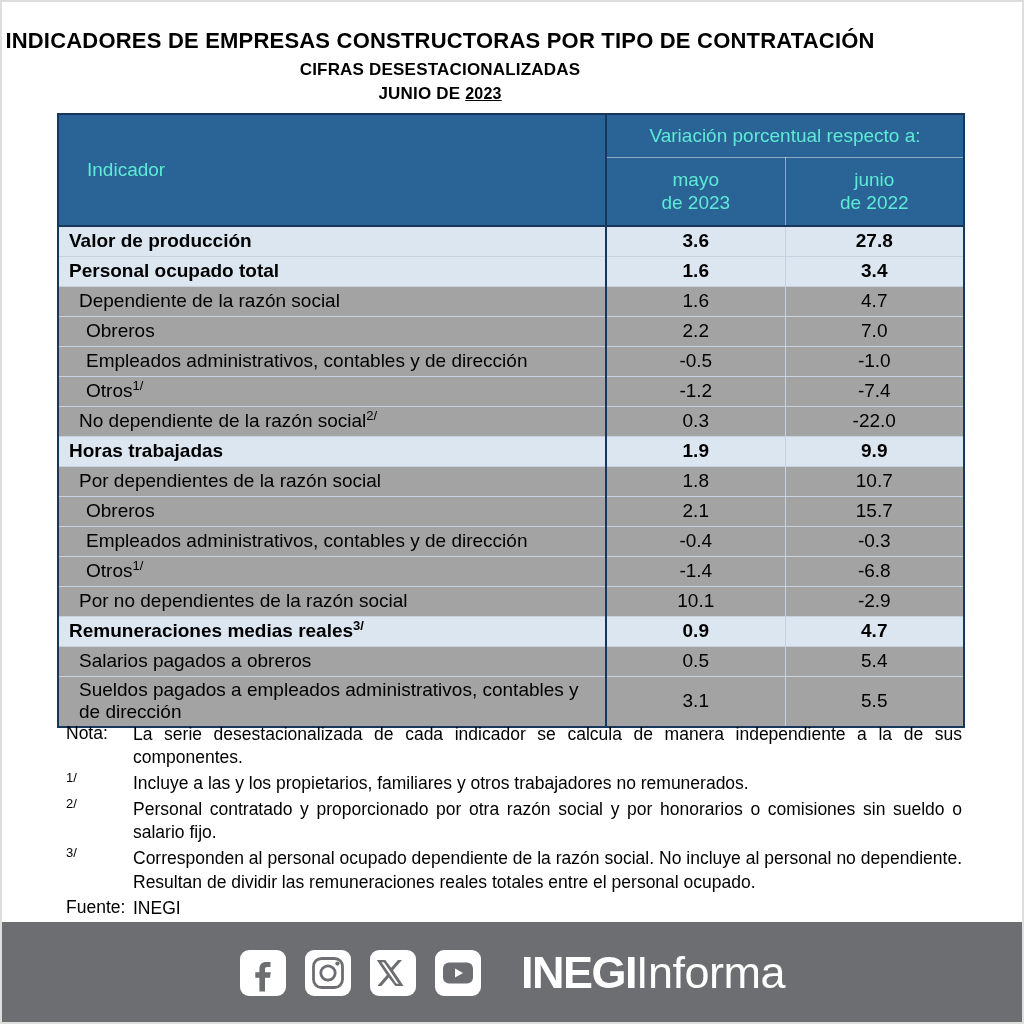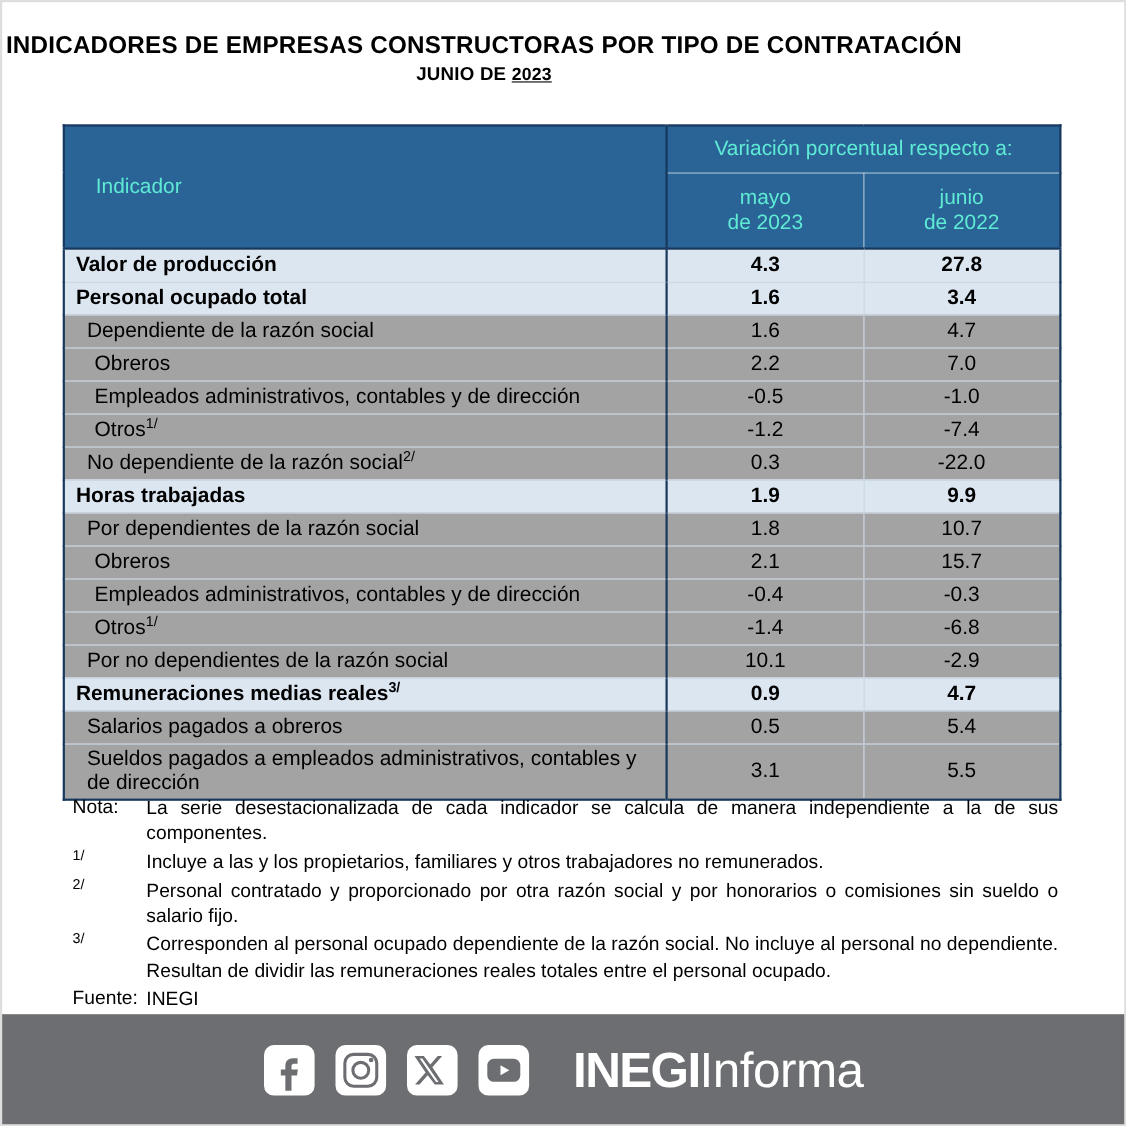--- a/index.html
+++ b/index.html
@@ -87,20 +87,21 @@
   .logo .logo-bold{font-weight:800;font-size:45px;letter-spacing:-1.5px;}
   .logo .logo-regular{font-weight:400;font-size:45px;margin-left:0;letter-spacing:-.5px;}
 </style>
 </head>
 <body>
 
 <div class="page-frame"></div>
 
 <div class="title-block">
   <div class="title-main">INDICADORES DE EMPRESAS CONSTRUCTORAS POR TIPO DE CONTRATACIÓN</div>
+  <div class="title-sub">CIFRAS DESESTACIONALIZADAS</div>
   <div class="title-period"><span>JUNIO DE</span> <span class="year">2023</span></div>
 </div>
 
 <table class="indicators">
   <colgroup>
       <col class="c1">
       <col class="c2">
       <col class="c3">
     </colgroup>
   <thead>
@@ -111,21 +112,21 @@
     <tr>
       <th class="h-col">mayo
 de 2023</th>
       <th class="h-col h-col2">junio
 de 2022</th>
     </tr>
   </thead>
   <tbody>
       <tr class="section">
         <td class="c-label"><span>Valor de producción</span></td>
-        <td class="c-num">4.3</td>
+        <td class="c-num">3.6</td>
         <td class="c-num c-num2">27.8</td>
       </tr>
       <tr class="section">
         <td class="c-label"><span>Personal ocupado total</span></td>
         <td class="c-num">1.6</td>
         <td class="c-num c-num2">3.4</td>
       </tr>
       <tr class="sub1">
         <td class="c-label"><span>Dependiente de la razón social</span></td>
         <td class="c-num">1.6</td>

